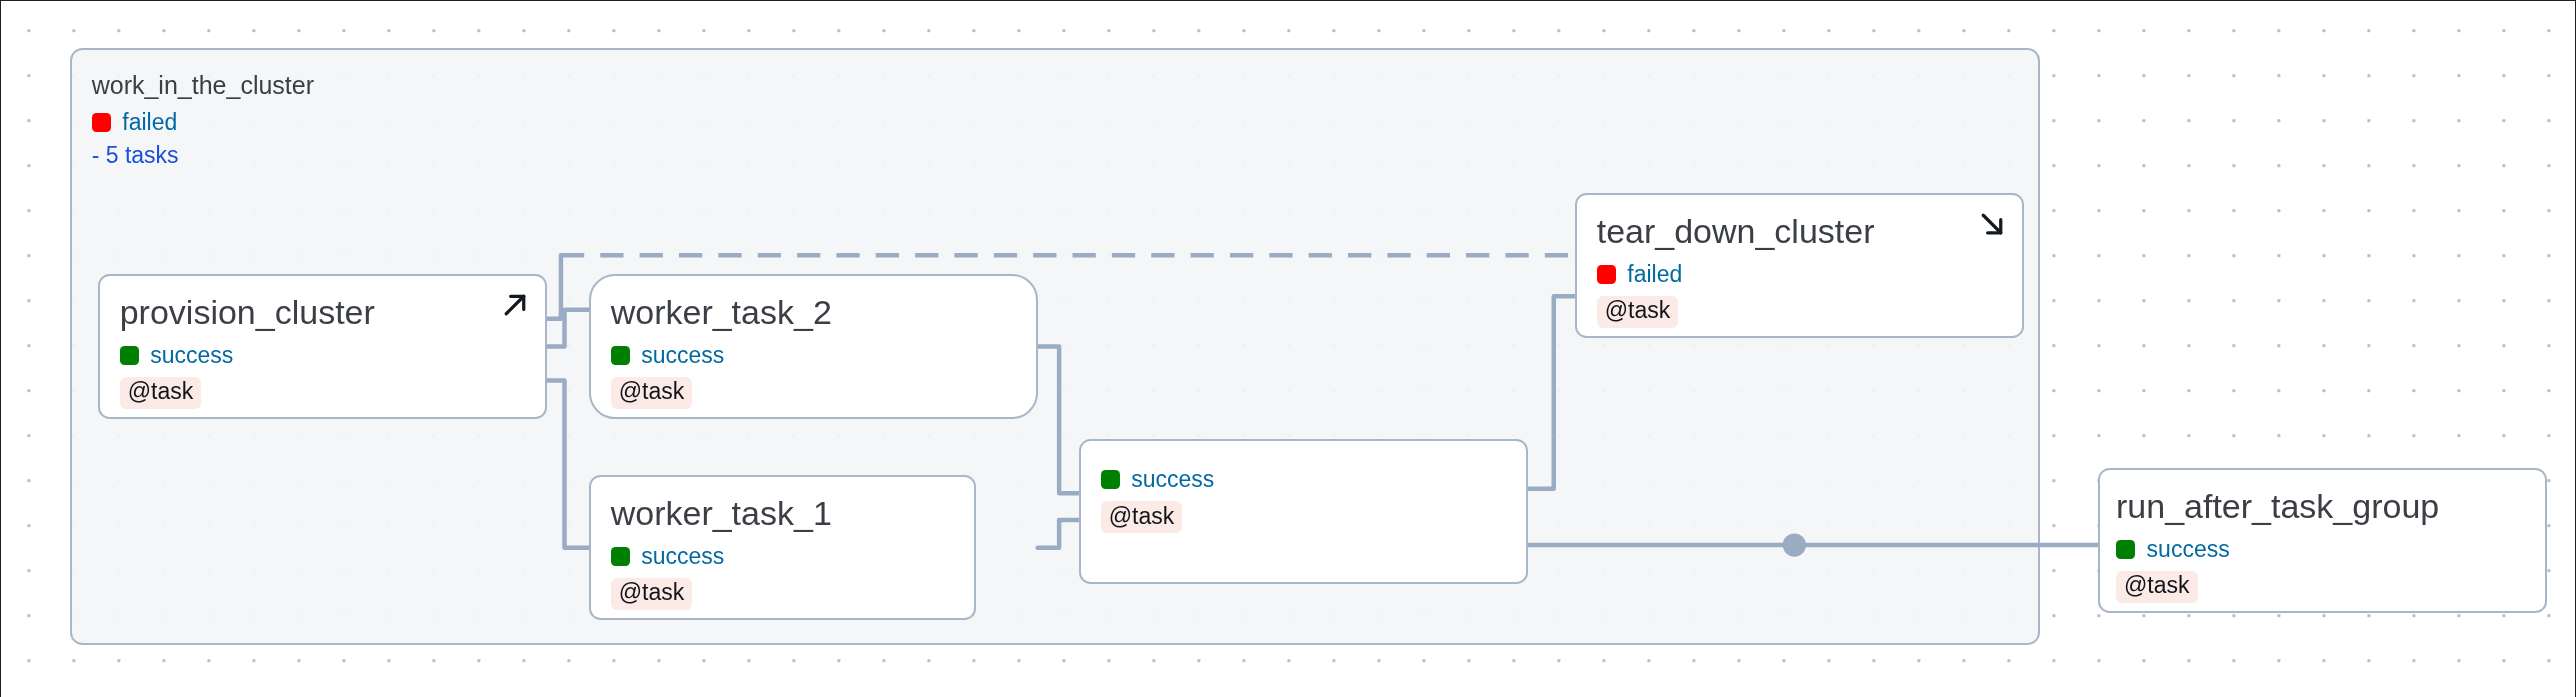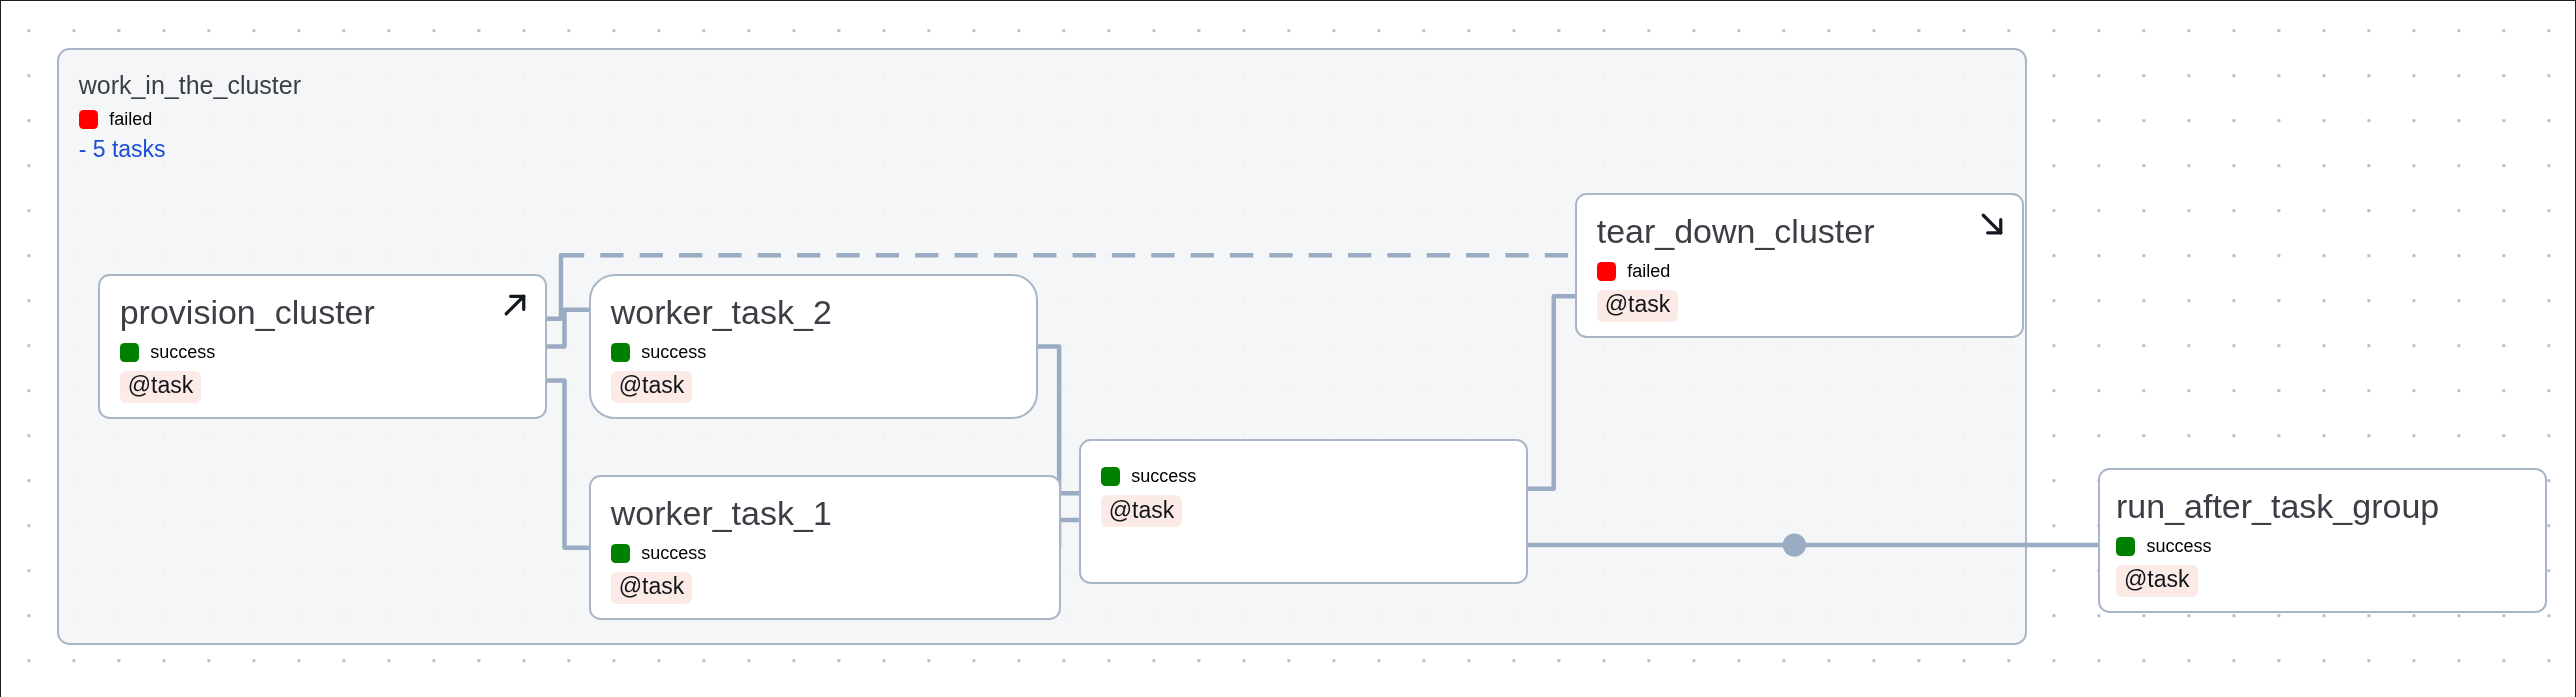--- a/index.html
+++ b/index.html
@@ -21,21 +21,21 @@
     background-image: radial-gradient(circle, #b9bcc2 1.4px, transparent 1.5px);
     background-size: 45px 45px;
     background-position: 5.4px 7.2px;
     border: 1.8px solid #1c1e21;
     overflow: hidden;
   }
 
   
   #task-group {
     position: absolute;
-    left: 56px;
+    left: 69px;
     top: 47px;
     width: 1970px;
     height: 597px;
     background: rgba(244,245,246,0.92);
     border: 2.2px solid #a8b6c8;
     border-radius: 12.5px;
     z-index: 1;
   }
   #task-group-header {
     position: absolute;
@@ -65,22 +65,22 @@
 
   
   .status-square {
     width: 19px;
     height: 19px;
     border-radius: 4.5px;
     flex: 0 0 auto;
     display: block;
   }
   .status-label {
-    font-size: 18px;
-    color: #000000;
+    font-size: 23px;
+    color: #0369a1;
     white-space: nowrap;
   }
 
   
   .node {
     position: absolute;
     background: #ffffff;
     border: 2.2px solid #a8b6c8;
     border-radius: 11.6px;
     z-index: 5;
@@ -116,21 +116,21 @@
     top: 14.3px;
     width: 30px;
     height: 30px;
     color: #141821;
   }
   .node-arrow svg { display: block; width: 100%; height: 100%; }
 
   
   #node-provision-cluster   { left: 97px;  top: 273px; width: 449px; height: 145px; }
   #node-worker-task-2       { left: 588px;  top: 273px; width: 449px; height: 145px; border-radius: 26px; }
-  #node-worker-task-1       { left: 588px;  top: 474px; width: 472px; height: 145px; }
+  #node-worker-task-1       { left: 588px;  top: 474px; width: 387px; height: 145px; }
   #node-worker-task-3       { left: 1078px; top: 438px; width: 449px; height: 145px; }
   #node-tear-down-cluster   { left: 1574px; top: 192px; width: 449px; height: 145px; }
   #node-run-after-task-group{ left: 2097px; top: 467px; width: 449px; height: 145px; padding-left: 16px; }
 
   
   #edges-layer {
     position: absolute;
     left: 0; top: 0;
     width: 2576px; height: 698px;
     z-index: 3;

